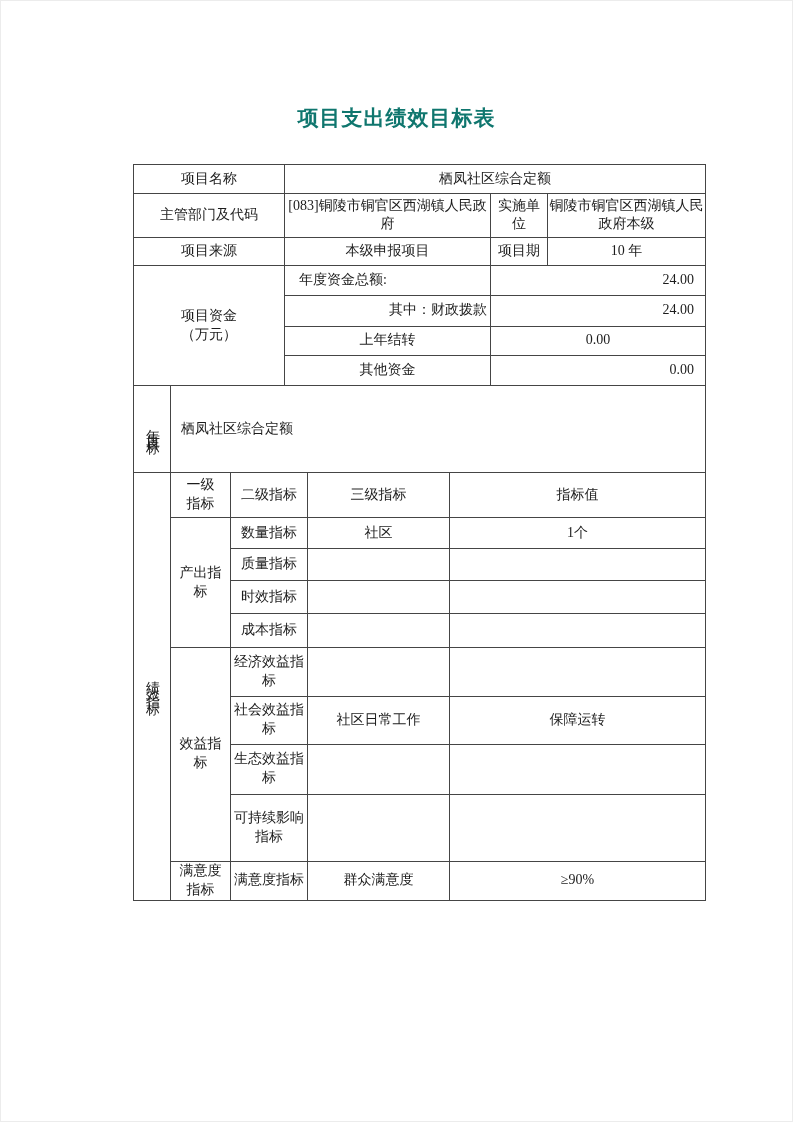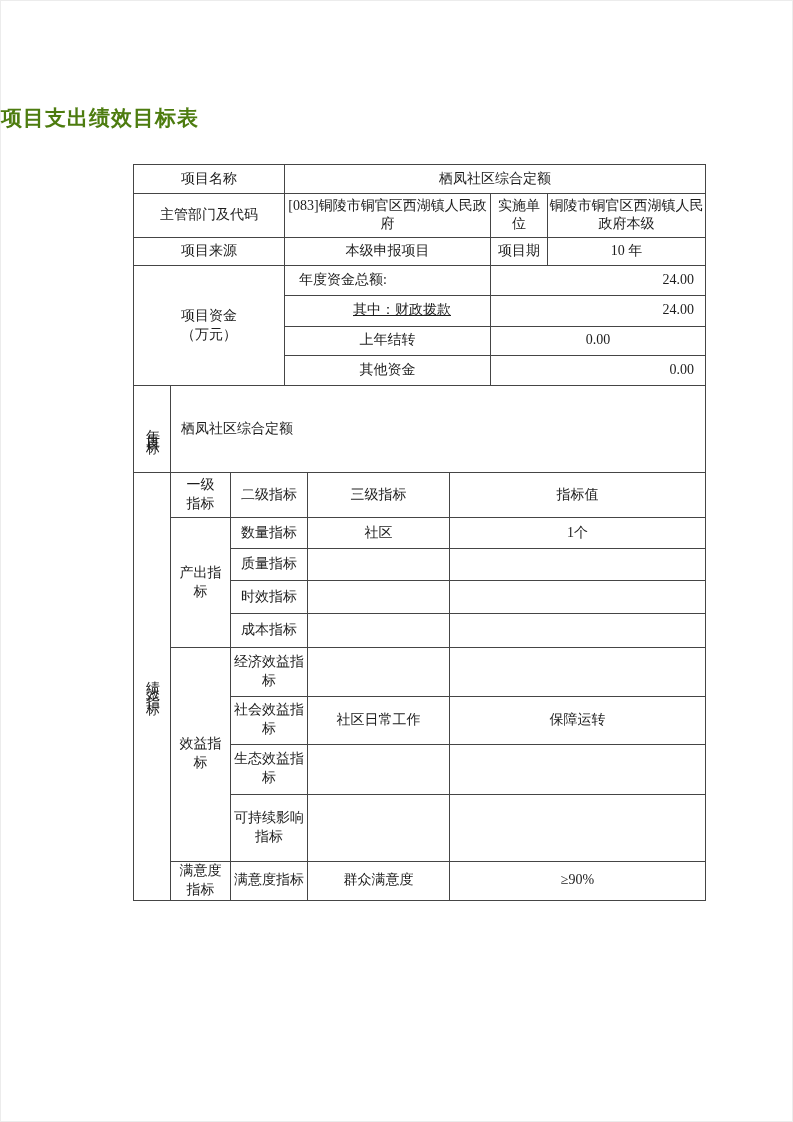--- a/index.html
+++ b/index.html
@@ -11,44 +11,45 @@
     position: relative;
   }
   .page {
     position: absolute; left: 0; top: 0;
     width: 793px; height: 1122px;
     background: #ffffff;
     border: 1px solid #ececec;
   }
   .doc-title {
     position: absolute; top: 103px; left: 0; width: 100%;
+    text-align: center;
     font-family: "Liberation Sans", "DejaVu Sans", sans-serif;
     font-weight: 700; font-size: 21px; letter-spacing: 1px;
-    color: #4d7c0f;
+    color: #0f766e;
   }
   .doc-subtitle {
     position: absolute; top: 139px; left: 0; width: 100%;
     text-align: center; font-size: 14px; color: #1c1c1c;
   }
   table.main {
     position: absolute; left: 132px; top: 163px;
     width: 573px; height: 737px;
     border-collapse: collapse; table-layout: fixed;
   }
   td {
     border: 1px solid #454545;
     font-size: 14px; line-height: 1.35;
     text-align: center; vertical-align: middle;
     padding: 1px 3px;
     overflow: hidden;
   }
   .prewrap { white-space: pre-line; }
   .pl10   { text-align: left; padding-left: 10px; }
   .pl14   { text-align: left; padding-left: 14px; }
-  .pl27   { text-align: center; padding-left: 32px; text-decoration: underline; }
+  .pl27   { text-align: right; padding-left: 32px; }
   .pr11   { text-align: right; padding-right: 11px; }
   .colB   { padding: 0 6px; }
   .colCD  { padding: 0 2px; margin-left: 36px; }
   .colG   { padding: 0 4px; }
   .colH   { padding: 0 1px; }
   .vcell  { padding: 0; }
   .vtext {
     display: inline-block;
     writing-mode: vertical-rl;
     text-orientation: upright;

